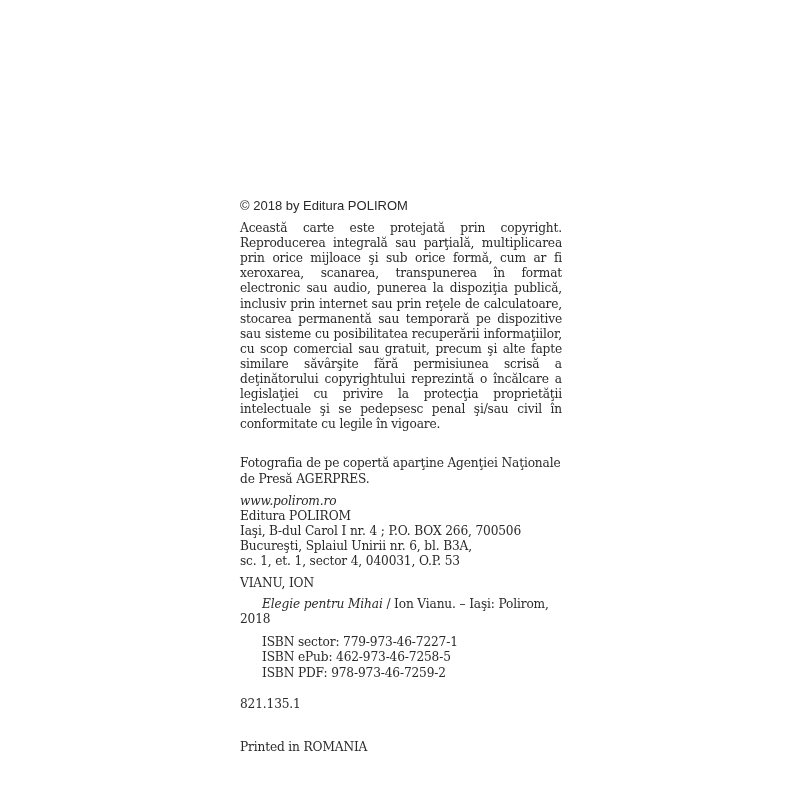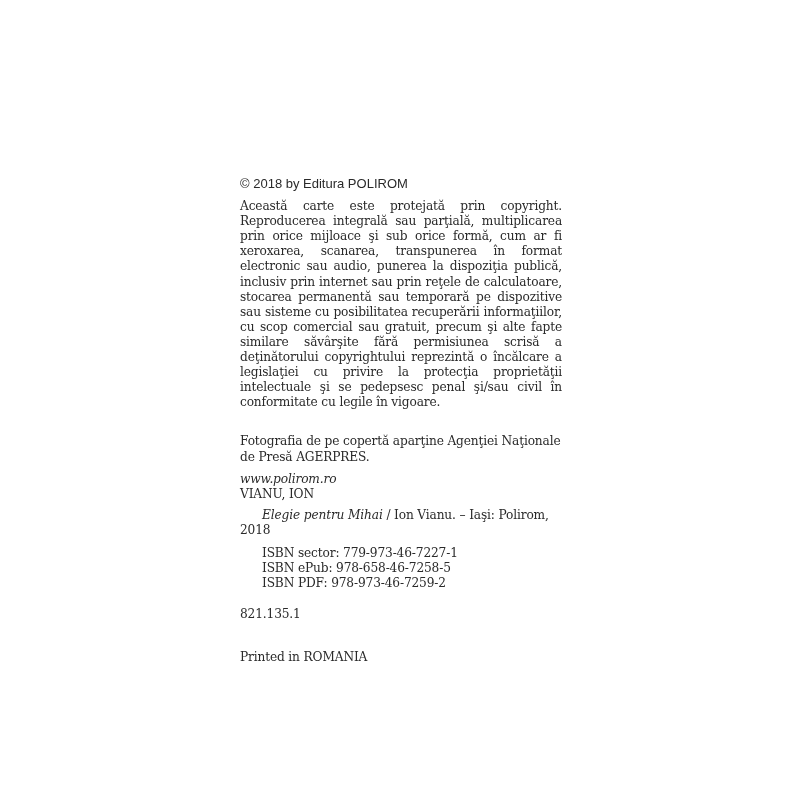--- a/index.html
+++ b/index.html
@@ -11,21 +11,21 @@
       width: 800px;
       height: 800px;
       position: relative;
       overflow: hidden;
       color: #2a2a2a;
       font-family: "DejaVu Serif", "Liberation Serif", serif;
     }
     .page {
       position: absolute;
       left: 240px;
-      top: 176px;
+      top: 198px;
       width: 322px;
       font-size: 12.2px;
       line-height: 15.1px;
       letter-spacing: -0.15px;
     }
     .block { margin: 0; }
     .copyright-line { margin-bottom: 8px; font-family: "Liberation Sans", sans-serif; font-size: 13px; letter-spacing: 0; }
     .legal { text-align: justify; hyphens: manual; margin-bottom: 24px; }
     .photo-credit { margin-bottom: 7px; }
     .website { font-style: italic; }
@@ -46,29 +46,35 @@
 <div class="page">
 
   <p class="block copyright-line">© 2018 by Editura POLIROM</p>
 
   <p class="block legal">Această carte este protejată prin copyright. Reproducerea integrală sau parţială, multiplicarea prin orice mijloace şi sub orice formă, cum ar fi xeroxarea, scanarea, transpunerea în format electronic sau audio, punerea la dispoziţia publică, inclusiv prin internet sau prin reţele de calculatoare, stocarea permanentă sau temporară pe dispozitive sau sisteme cu posibilitatea recuperării informaţiilor, cu scop comercial sau gratuit, precum şi alte fapte similare săvârşite fără permisiunea scrisă a deţinătorului copyrightului reprezintă o încălcare a legislaţiei cu privire la protecţia proprietăţii intelectuale şi se pedepsesc penal şi/sau civil în conformitate cu legile în vigoare.</p>
 
   <p class="block photo-credit">Fotografia de pe copertă aparţine Agenţiei Naţionale de Presă AGERPRES.</p>
 
   <p class="block website">www.polirom.ro</p>
 
+  <div class="block address">
+    <span class="line">Editura POLIROM</span>
+    <span class="line">Iaşi, B-dul Carol I nr. 4 ; P.O. BOX 266, 700506</span>
+    <span class="line">Bucureşti, Splaiul Unirii nr. 6, bl. B3A,</span>
+    <span class="line">sc. 1, et. 1, sector 4, 040031, O.P. 53</span>
+  </div>
 
 
   <p class="block cip-author">VIANU, ION</p>
 
   <p class="block cip-entry"><span class="title-italic">Elegie pentru Mihai</span><span> / Ion Vianu. – Iaşi: Polirom, 2018</span></p>
 
   <div class="block isbn-list">
     <span class="isbn-row"><span>ISBN sector</span>: <span>779-973-46-7227-1</span></span>
-    <span class="isbn-row"><span>ISBN ePub</span>: <span>978-658-46-7258-5</span></span>
+    <span class="isbn-row"><span>ISBN ePub</span>: <span>462-973-46-7258-5</span></span>
     <span class="isbn-row"><span>ISBN PDF</span>: <span>978-973-46-7259-2</span></span>
   </div>
 
   <p class="block classification">821.135.1</p>
 
   <p class="block printed">Printed in ROMANIA</p>
 
 </div>
 
 </body></html>

